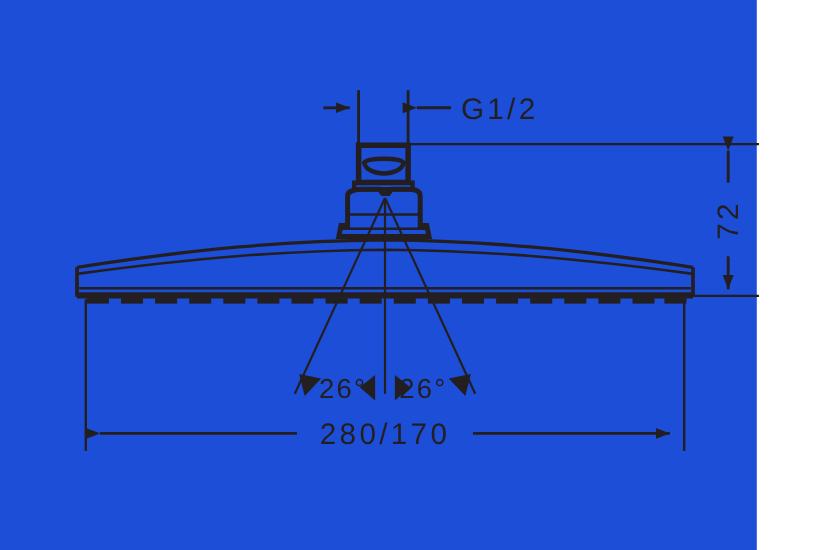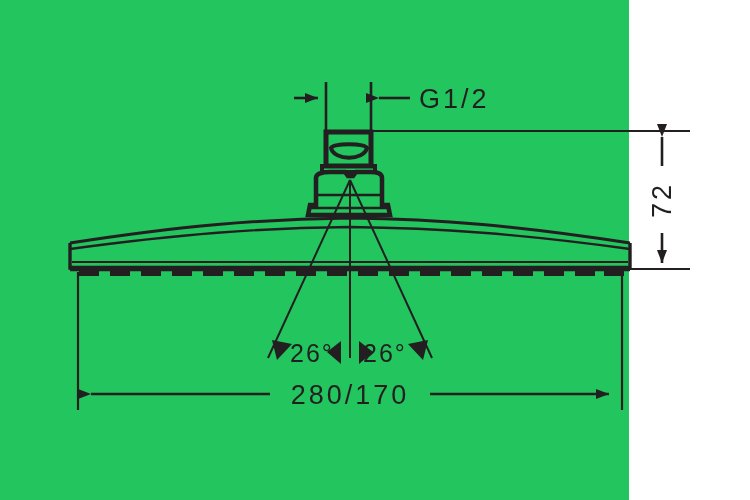--- a/index.html
+++ b/index.html
@@ -8,23 +8,23 @@
     background: #ffffff;
   }
   body {
     width: 750px;
     height: 500px;
     font-family: "Liberation Sans", sans-serif;
     overflow: hidden;
   }
   #drawing-root {
     position: relative;
-    width: 629px;
+    width: 688px;
     height: 500px;
-    background: #22c55e;
+    background: #1d4ed8;
   }
   svg.drawing {
     position: absolute;
     left: 0;
     top: 0;
     width: 750px;
     height: 500px;
     display: block;
   }
   .dim-text {

